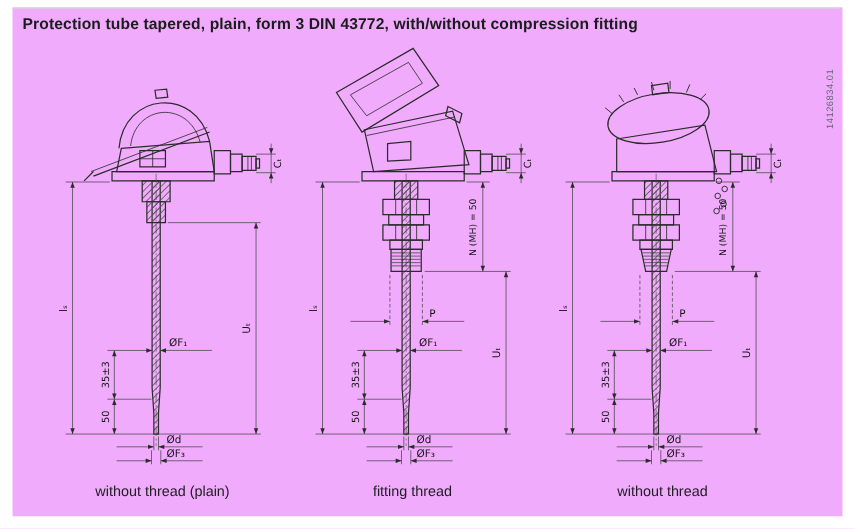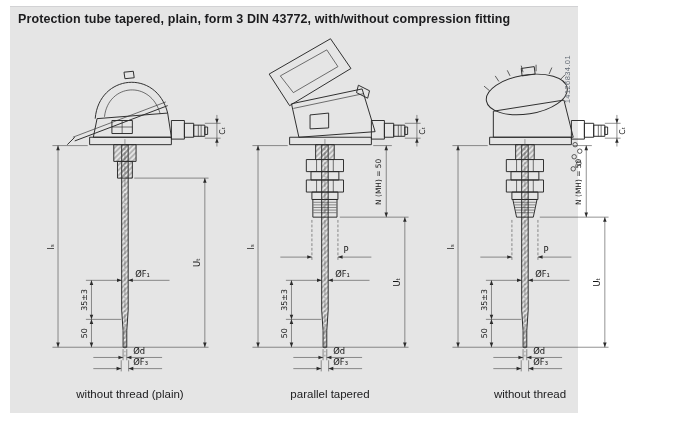--- a/index.html
+++ b/index.html
@@ -1,22 +1,22 @@
 <!DOCTYPE html>
 <html><head>
 <meta charset="utf-8">
 <style>
   html,body{margin:0;padding:0;}
   body{
     width:684px;height:423px;background:#ffffff;position:relative;overflow:hidden;
     font-family:"Liberation Sans","DejaVu Sans",sans-serif;
   }
   .panel{
-    position:absolute;left:10px;top:6px;width:568px;height:406px;
-    background:#e5e5e5;border-top:1px solid #d2d2d4;
+    position:absolute;left:10px;top:6px;width:664px;height:406px;
+    background:#f0abfc;border-top:1px solid #d2d2d4;
   }
   .title{
     position:absolute;left:8px;top:5px;
     font-size:12.5px;font-weight:bold;color:#1c1c1e;letter-spacing:.1px;
   }
   .row{
     position:absolute;left:20px;top:26px;display:flex;
   }
   .fig{
     margin:0;width:200px;display:flex;flex-direction:column;align-items:center;
@@ -219,21 +219,21 @@
             <text x="120" y="237" font-size="9" text-anchor="start">P</text>
             <text x="111" y="262" font-size="9" text-anchor="start">ØF₁</text>
             <text x="59.5" y="287" font-size="8.5" text-anchor="middle" transform="rotate(-90 59.5 287)">35±3</text>
             <text x="59.5" y="323" font-size="8.5" text-anchor="middle" transform="rotate(-90 59.5 323)">50</text>
             <text x="109" y="345.5" font-size="9" text-anchor="start">Ød</text>
             <text x="109" y="357.5" font-size="9" text-anchor="start">ØF₃</text>
             <text x="207.5" y="105" font-size="8.5" text-anchor="middle" transform="rotate(-90 207.5 105)">Cₜ</text>
           </g>
           <line x1="100" y1="114" x2="100" y2="348" stroke="#4a4a4a" stroke-width="0.55" stroke-dasharray="8 2.5 1.5 2.5"></line>
         </svg>
-      <figcaption class="cap">parallel tapered</figcaption>
+      <figcaption class="cap">fitting thread</figcaption>
     </figure>
     <figure class="fig">
       <svg class="draw" width="197" height="346" viewBox="0 0 212 372">
           <defs>
             <pattern id="h2" width="4" height="4" patternUnits="userSpaceOnUse" patternTransform="rotate(45)">
               <line x1="2" y1="0" x2="2" y2="4" stroke="#565656" stroke-width="0.7"></line>
             </pattern>
           </defs>
           <g stroke="#2b2b2b" stroke-width="1.05" fill="none">
             <polygon points="96.5,120 103.5,120 103.5,298 102,320 102,338 98,338 98,320 96.5,298" fill="url(#h2)"></polygon>

